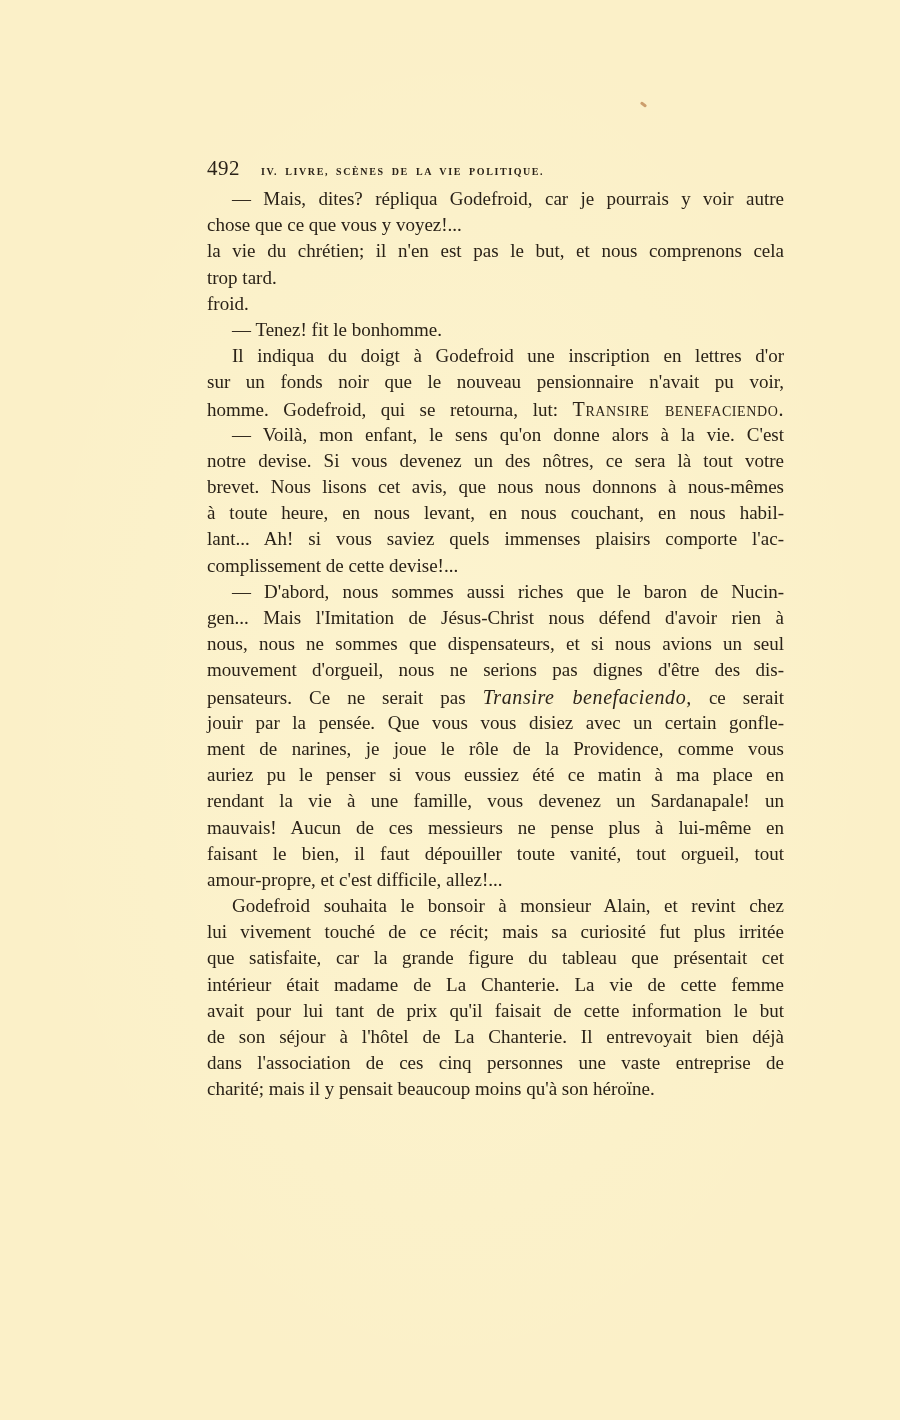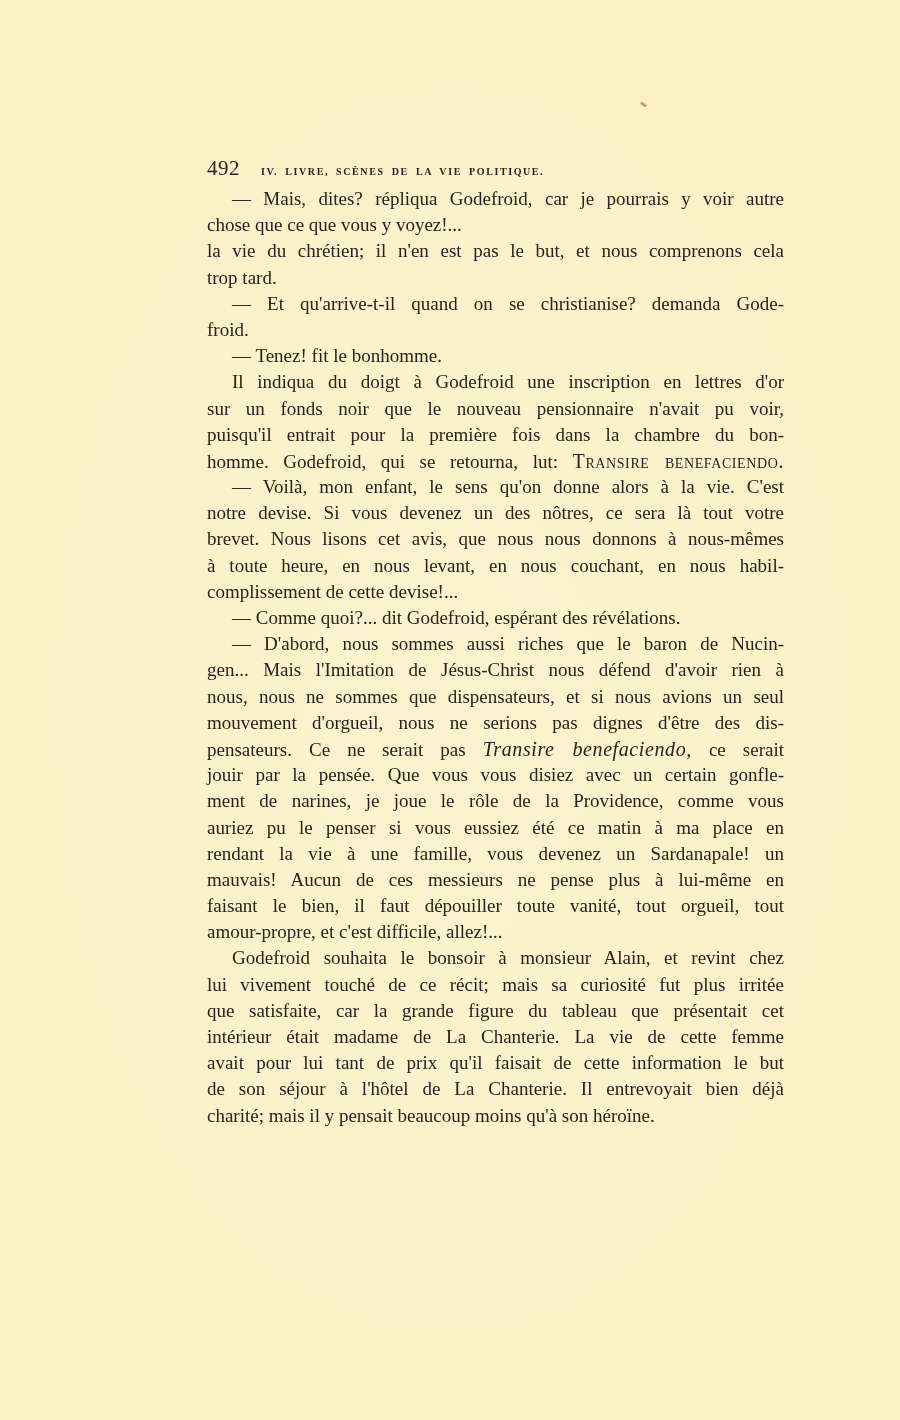--- a/index.html
+++ b/index.html
@@ -98,46 +98,45 @@
   <div class="header">
     <span class="page-num">492</span>
     <span class="running-head">IV. LIVRE, SCÈNES DE LA VIE POLITIQUE.</span>
   </div>
 
   <div class="text-block" id="text-block">
       <div class="line indent"><span>— Mais, dites? répliqua Godefroid, car je pourrais y voir autre</span></div>
       <div class="line last"><span>chose que ce que vous y voyez!...</span></div>
       <div class="line"><span>la vie du chrétien; il n'en est pas le but, et nous comprenons cela</span></div>
       <div class="line last"><span>trop tard.</span></div>
-      <div class="line indent"><span>— Et qu'arrive-t-il quand on se christianise? demanda Gode-</span></div>
       <div class="line last"><span>froid.</span></div>
       <div class="line indent last"><span>— Tenez! fit le bonhomme.</span></div>
       <div class="line indent"><span>Il indiqua du doigt à Godefroid une inscription en lettres d'or</span></div>
       <div class="line"><span>sur un fonds noir que le nouveau pensionnaire n'avait pu voir,</span></div>
-      <div class="line"><span>puisqu'il entrait pour la première fois dans la chambre du bon-</span></div>
       <div class="line"><span>homme. Godefroid, qui se retourna, lut: </span><span class="sc">Transire benefaciendo.</span></div>
       <div class="line indent"><span>— Voilà, mon enfant, le sens qu'on donne alors à la vie. C'est</span></div>
       <div class="line"><span>notre devise. Si vous devenez un des nôtres, ce sera là tout votre</span></div>
       <div class="line"><span>brevet. Nous lisons cet avis, que nous nous donnons à nous-mêmes</span></div>
       <div class="line"><span>à toute heure, en nous levant, en nous couchant, en nous habil-</span></div>
+      <div class="line"><span>lant... Ah! si vous saviez quels immenses plaisirs comporte l'ac-</span></div>
       <div class="line last"><span>complissement de cette devise!...</span></div>
-      <div class="line indent last"><span>— Comme quoi?... dit Godefroid, espérant des révélations.</span></div>
       <div class="line indent"><span>— D'abord, nous sommes aussi riches que le baron de Nucin-</span></div>
       <div class="line"><span>gen... Mais l'Imitation de Jésus-Christ nous défend d'avoir rien à</span></div>
       <div class="line"><span>nous, nous ne sommes que dispensateurs, et si nous avions un seul</span></div>
       <div class="line"><span>mouvement d'orgueil, nous ne serions pas dignes d'être des dis-</span></div>
       <div class="line"><span>pensateurs. Ce ne serait pas </span><span class="it">Transire benefaciendo,</span><span> ce serait</span></div>
       <div class="line"><span>jouir par la pensée. Que vous vous disiez avec un certain gonfle-</span></div>
       <div class="line"><span>ment de narines, je joue le rôle de la Providence, comme vous</span></div>
       <div class="line"><span>auriez pu le penser si vous eussiez été ce matin à ma place en</span></div>
       <div class="line"><span>rendant la vie à une famille, vous devenez un Sardanapale! un</span></div>
       <div class="line"><span>mauvais! Aucun de ces messieurs ne pense plus à lui-même en</span></div>
       <div class="line"><span>faisant le bien, il faut dépouiller toute vanité, tout orgueil, tout</span></div>
       <div class="line last"><span>amour-propre, et c'est difficile, allez!...</span></div>
       <div class="line indent"><span>Godefroid souhaita le bonsoir à monsieur Alain, et revint chez</span></div>
       <div class="line"><span>lui vivement touché de ce récit; mais sa curiosité fut plus irritée</span></div>
       <div class="line"><span>que satisfaite, car la grande figure du tableau que présentait cet</span></div>
       <div class="line"><span>intérieur était madame de La Chanterie. La vie de cette femme</span></div>
       <div class="line"><span>avait pour lui tant de prix qu'il faisait de cette information le but</span></div>
       <div class="line"><span>de son séjour à l'hôtel de La Chanterie. Il entrevoyait bien déjà</span></div>
+      <div class="line"><span>dans l'association de ces cinq personnes une vaste entreprise de</span></div>
       <div class="line last"><span>charité; mais il y pensait beaucoup moins qu'à son héroïne.</span></div>
     </div>
 </div>
 
 </body></html>

